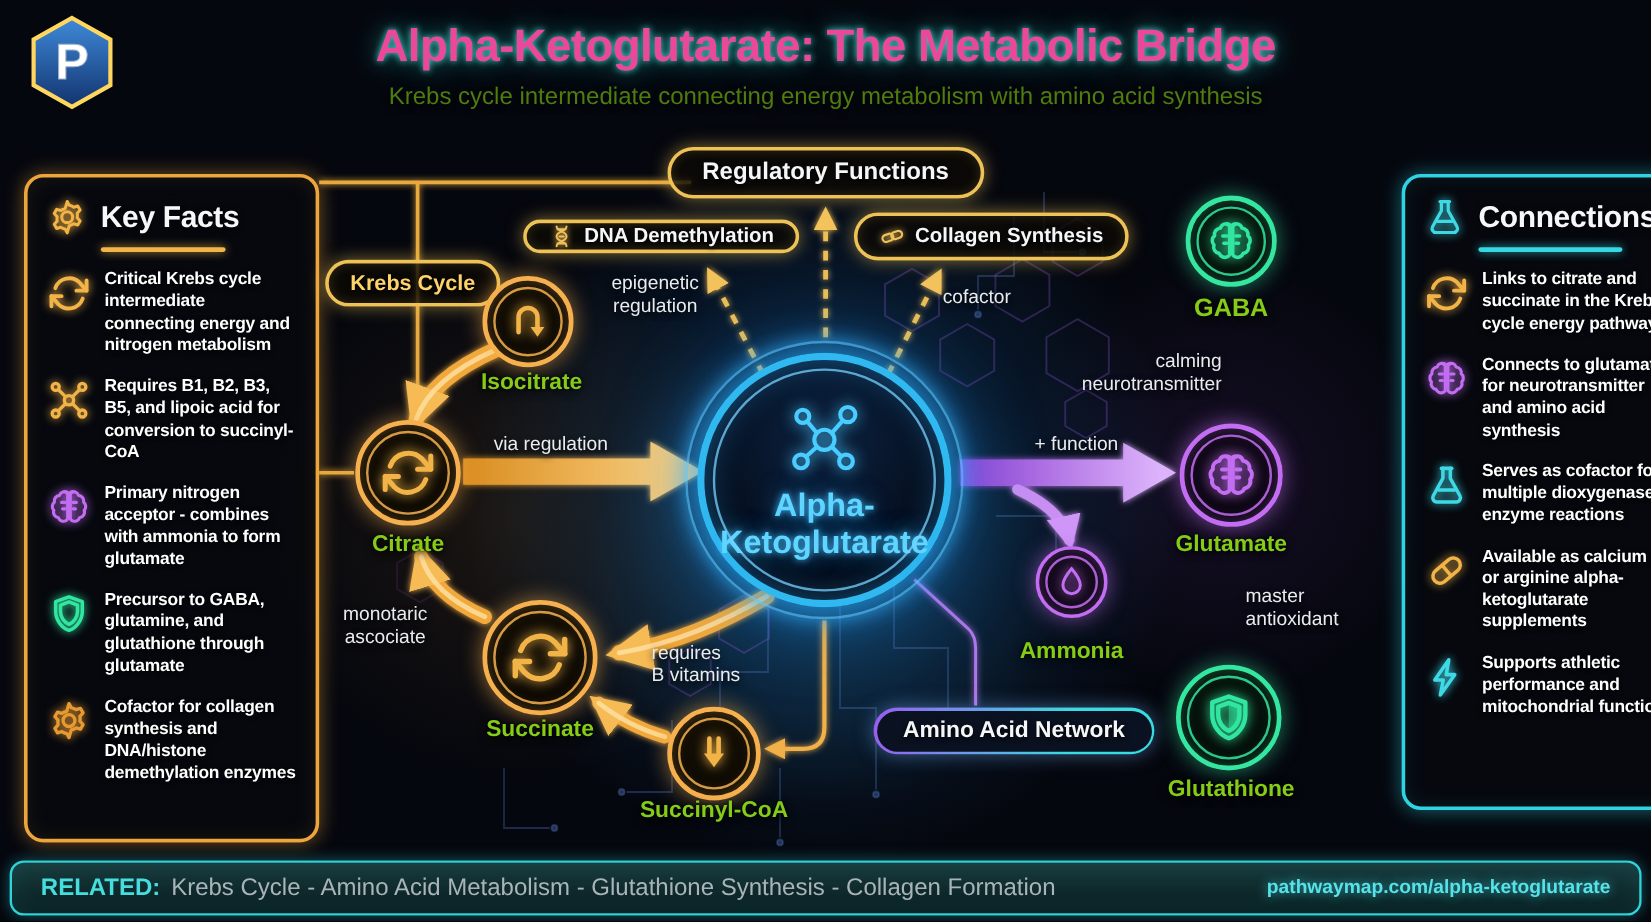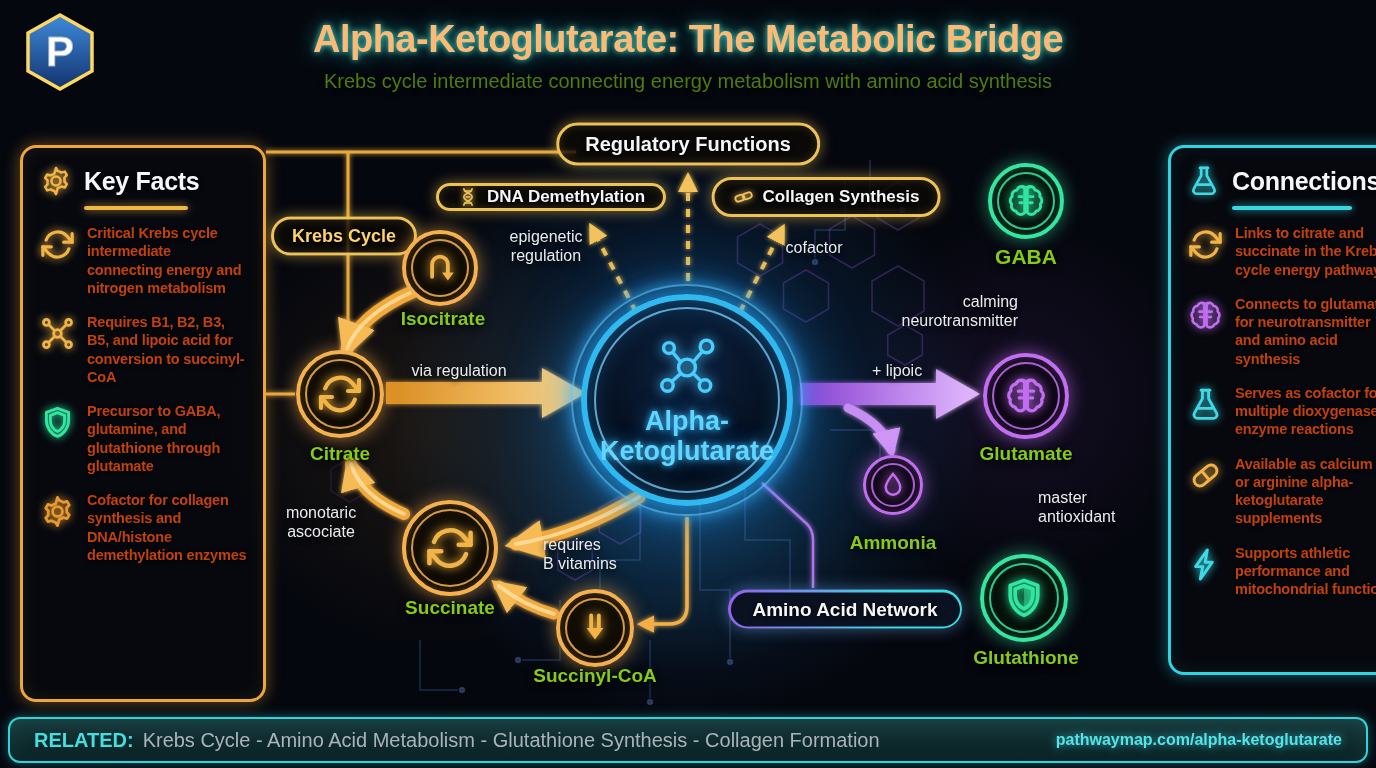--- a/index.html
+++ b/index.html
@@ -12,42 +12,42 @@
     background:
       radial-gradient(circle at 687px 420px, rgba(30,140,235,.30), rgba(30,140,235,0) 300px),
       radial-gradient(circle at 687px 470px, rgba(60,190,255,.18), rgba(60,190,255,0) 200px),
       radial-gradient(circle at 1020px 400px, rgba(170,80,240,.10), rgba(170,80,240,0) 180px),
       radial-gradient(circle at 430px 430px, rgba(240,160,50,.10), rgba(240,160,50,0) 220px);
   }
   svg.layer { position:absolute; left:0; top:0; }
 
   
   .title-wrap { position:absolute; left:0; right:0; top:18px; text-align:center; }
-  .main-title { font-size:38px; font-weight:bold; letter-spacing:-.5px; color:#fdba74;
+  .main-title { font-size:38px; font-weight:bold; letter-spacing:-.5px; color:#ec4899;
     text-shadow:0 0 6px rgba(80,235,225,.9),0 0 22px rgba(40,210,200,.65); }
   .subtitle { margin-top:9px; font-size:20px; color:#4d7c0f; text-shadow:0 2px 6px rgba(0,0,0,.8); }
 
   
   .panel { position:absolute; border-radius:16px; background:rgba(8,9,15,.55); padding:16px 14px 12px 16px; }
   .left-panel { left:20px; top:145px; width:246px; height:557px; border:3px solid #eda63c;
     box-shadow:0 0 16px rgba(237,166,60,.45), inset 0 0 18px rgba(237,166,60,.10); }
   .right-panel { left:1120px; top:145px; width:238px; height:530px; border:3px solid #2fd3e2;
     box-shadow:0 0 16px rgba(47,211,226,.45), inset 0 0 18px rgba(47,211,226,.10);margin-left:48px; }
   .panel-head { display:flex; align-items:center; gap:11px; }
   .panel-head .ph-icon { width:34px; height:34px; }
   .panel-title { font-size:25px; font-weight:bold; color:#f5f7f9; letter-spacing:-.3px;
     text-shadow:0 2px 6px rgba(0,0,0,.8); }
   .underbar { height:4px; border-radius:2px; margin:8px 0 14px 45px; }
   .underbar.gold { width:104px; background:#f2b648; box-shadow:0 0 8px rgba(242,182,72,.8); }
   .underbar.cyan { width:120px; background:#36d8e4; box-shadow:0 0 8px rgba(54,216,228,.8); }
   .fact { display:flex; gap:11px; margin-bottom:16px; }
   .fact .f-icon { flex:0 0 37px; height:37px; margin-top:2px; }
   .fact .f-icon svg, .panel-head .ph-icon svg { width:100%; height:100%;
     filter:drop-shadow(0 0 4px currentColor); }
-  .fact .f-text { font-size:14.5px; font-weight:bold; color:#c2410c; line-height:1.26;
+  .fact .f-text { font-size:14.5px; font-weight:bold; color:#ffffff; line-height:1.26;
     letter-spacing:-.2px; text-shadow:0 1px 4px rgba(0,0,0,.9); }
   .c-gold{color:#f2b347}.c-orange{color:#e89a32}.c-purple{color:#c36ef2}
   .c-green{color:#31e6a0}.c-cyan{color:#3fd9e6}
 
   
   .pill { position:absolute; transform:translate(-50%,-50%); display:flex; align-items:center;
     gap:8px; white-space:nowrap; border-radius:22px; background:rgba(12,10,6,.82);
     color:#f4f6f8; font-weight:bold; text-shadow:0 1px 4px rgba(0,0,0,.9); }
   .pill.gold { border:3px solid #eec256; box-shadow:0 0 14px rgba(238,194,86,.55), inset 0 0 10px rgba(238,194,86,.18); }
   .pill .p-icon { width:22px; height:22px; color:#f0c05a; }
@@ -275,20 +275,30 @@
             <circle cx="4.8" cy="4.8" r="1.9"></circle>
             <circle cx="19.2" cy="4.8" r="1.9"></circle>
             <circle cx="4.8" cy="19.2" r="1.9"></circle>
             <circle cx="19.2" cy="19.2" r="1.9"></circle>
             <path d="M10.2 10.2L6.2 6.2M13.8 10.2l4-4M10.2 13.8l-4 4M13.8 13.8l4 4"></path>
           </svg>
       </span>
       <span class="f-text">Requires B1, B2, B3, B5, and lipoic acid for conversion to succinyl-CoA</span>
     </div>
     <div class="fact">
+      <span class="f-icon c-purple">
+        <svg viewBox="0 0 24 24" fill="none" stroke="currentColor" stroke-width="1.7" stroke-linecap="round" stroke-linejoin="round">
+            <path d="M11.3 4.2c-1.6-1-3.9-.4-4.4 1.5C4.9 6 3.7 7.6 4.1 9.4c-1.4 1-1.5 3.2-.3 4.4-.6 1.9.6 3.7 2.5 4 .6 1.7 2.6 2.4 4.1 1.5.4-.2.9-.7.9-1.2V5.4c0-.5-.4-1-1-1.2z"></path>
+            <path d="M12.7 4.2c1.6-1 3.9-.4 4.4 1.5 2 .3 3.2 1.9 2.8 3.7 1.4 1 1.5 3.2.3 4.4.6 1.9-.6 3.7-2.5 4-.6 1.7-2.6 2.4-4.1 1.5-.4-.2-.9-.7-.9-1.2V5.4c0-.5.4-1 1-1.2z"></path>
+            <path d="M8 9.5h1.8M14.2 9.5H16M8.5 13h1.3M14.2 13h1.3"></path>
+          </svg>
+      </span>
+      <span class="f-text">Primary nitrogen acceptor - combines with ammonia to form glutamate</span>
+    </div>
+    <div class="fact">
       <span class="f-icon c-green">
         <svg viewBox="0 0 24 24" fill="none" stroke="currentColor" stroke-width="1.9" stroke-linejoin="round">
             <path d="M12 2.8l7.2 2.6v5.2c0 4.6-3 8.9-7.2 10.4-4.2-1.5-7.2-5.8-7.2-10.4V5.4z"></path>
             <path d="M12 5.6l4.6 1.7v3.5c0 3-1.9 5.8-4.6 6.9-2.7-1.1-4.6-3.9-4.6-6.9V7.3z"></path>
           </svg>
       </span>
       <span class="f-text">Precursor to GABA, glutamine, and glutathione through glutamate</span>
     </div>
     <div class="fact">
       <span class="f-icon c-orange">
@@ -489,21 +499,21 @@
   <div class="nlabel" style="left:595px;top:676px">Succinyl-CoA</div>
   <div class="nlabel" style="left:1026px;top:257px;font-size:21px">GABA</div>
   <div class="nlabel" style="left:1026px;top:454px">Glutamate</div>
   <div class="nlabel" style="left:893px;top:543px">Ammonia</div>
   <div class="nlabel" style="left:1026px;top:658px">Glutathione</div>
 
   <div class="elabel center" style="left:546px;top:246px">epigenetic
 regulation</div>
   <div class="elabel center" style="left:814px;top:248px">cofactor</div>
   <div class="elabel center" style="left:459px;top:371px">via regulation</div>
-  <div class="elabel center" style="left:897px;top:371px">+ lipoic</div>
+  <div class="elabel center" style="left:897px;top:371px">+ function</div>
   <div class="elabel rightal" style="left:1018px;top:311px">calming
 neurotransmitter</div>
   <div class="elabel center" style="left:321px;top:522px">monotaric
 ascociate</div>
   <div class="elabel leftal" style="left:543px;top:554px">requires
 B vitamins</div>
   <div class="elabel leftal" style="left:1038px;top:507px">master
 antioxidant</div>
 
   <div class="footer">

